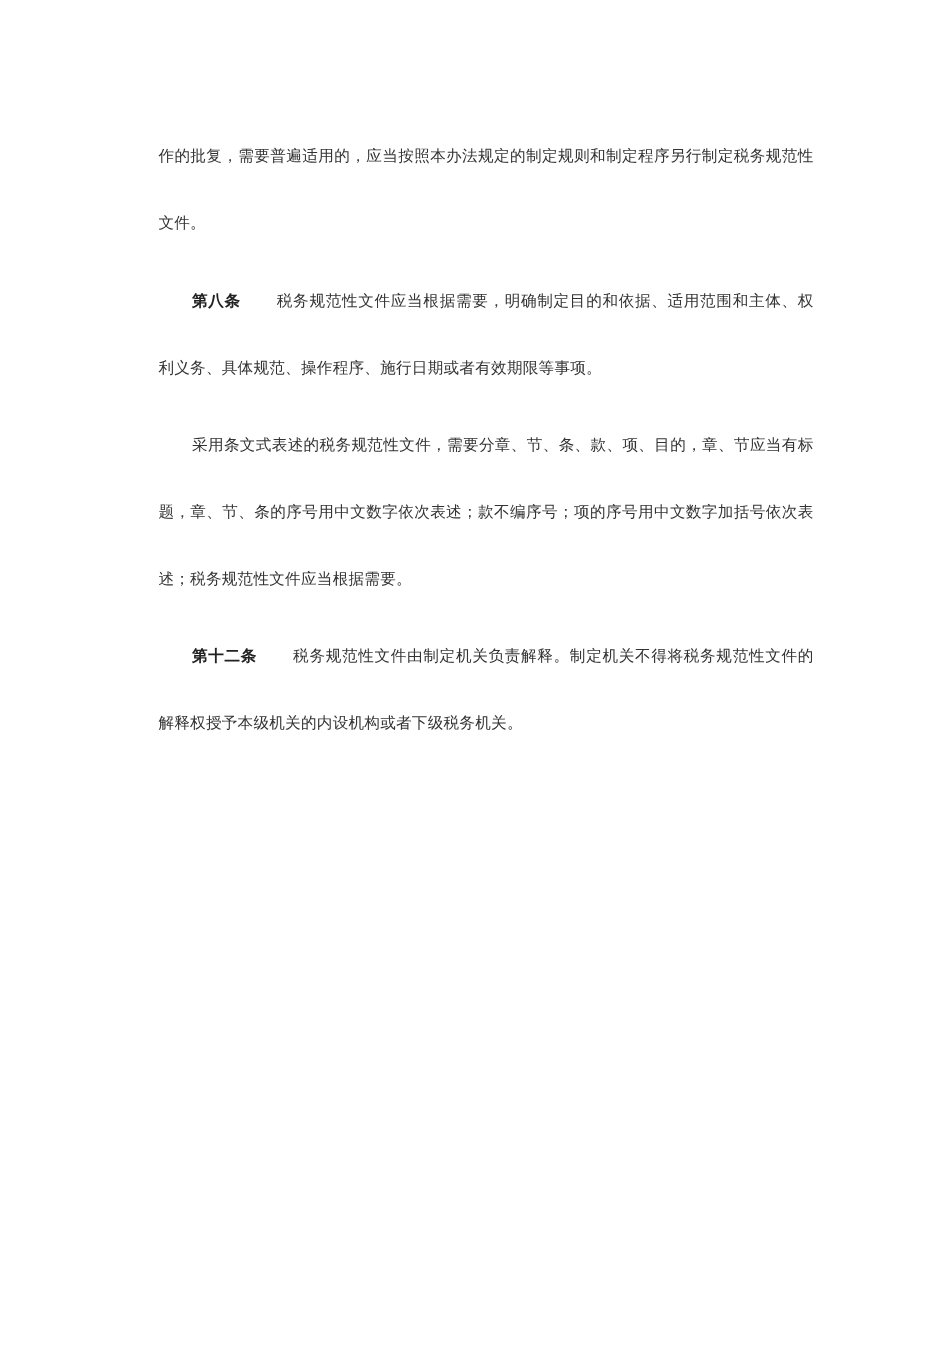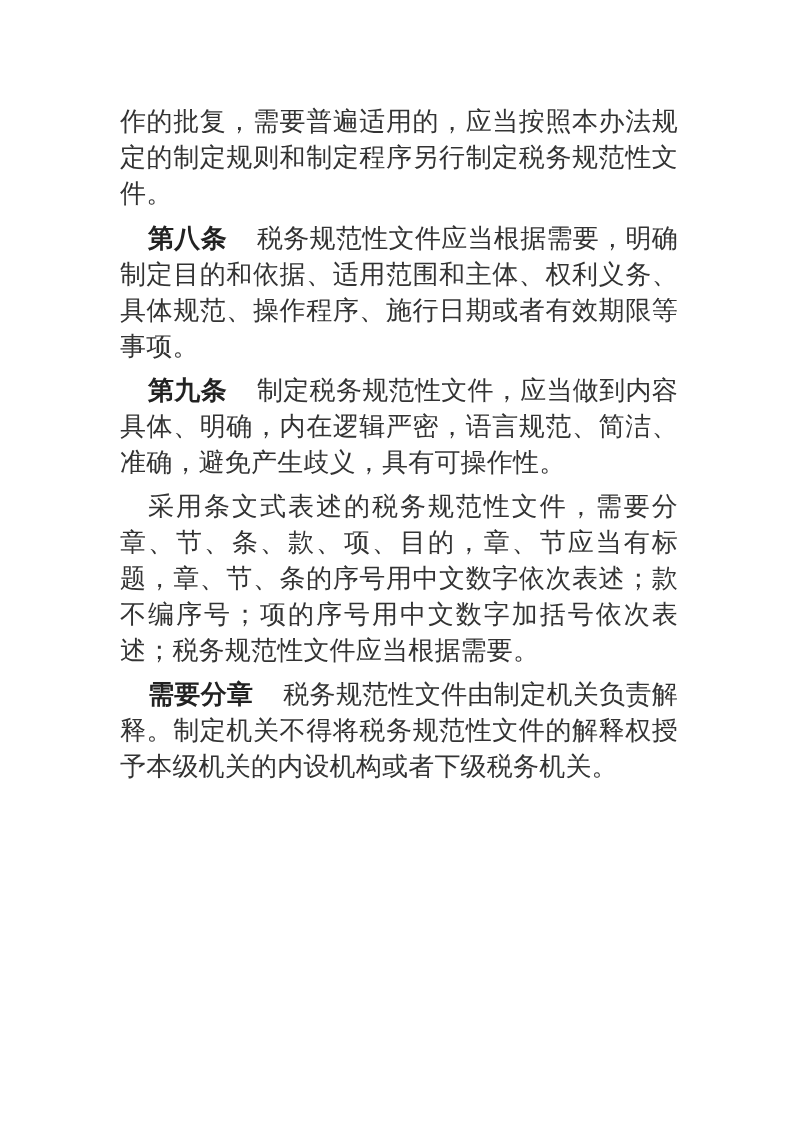--- a/index.html
+++ b/index.html
@@ -15,23 +15,23 @@
       font-family: "DejaVu Sans", "Liberation Sans", sans-serif;
       color: #333333;
     }
     .page {
       position: absolute;
       left: 120px;
       top: 103px;
       width: 558px;
     }
     .para {
-      font-size: 26px;
-      line-height: 36px;
-      margin: 0 0 8px 0;
+      font-size: 13px;
+      line-height: 56px;
+      margin: 0 0 8px 12px;
       text-align: justify;
       letter-spacing: 0.2px;
     }
     .para.indent {
       text-indent: 28px;
     }
     .para.cont {
       margin-bottom: 9px;
     }
     .article-no {
@@ -46,28 +46,25 @@
 <div class="page">
 
   <p class="para cont">
     <span>作的批复，需要普遍适用的，应当按照本办法规定的制定规则和制定程序另行制定税务规范性文件。</span>
   </p>
 
   <p class="para indent">
     <span class="article-no">第八条</span><span>税务规范性文件应当根据需要，明确制定目的和依据、适用范围和主体、权利义务、具体规范、操作程序、施行日期或者有效期限等事项。</span>
   </p>
 
-  <p class="para indent">
-    <span class="article-no">第九条</span><span>制定税务规范性文件，应当做到内容具体、明确，内在逻辑严密，语言规范、简洁、准确，避免产生歧义，具有可操作性。</span>
-  </p>
 
 
   <p class="para indent">
     <span>采用条文式表述的税务规范性文件，需要分章、节、条、款、项、目的，章、节应当有标题，章、节、条的序号用中文数字依次表述；款不编序号；项的序号用中文数字加括号依次表述；税务规范性文件应当根据需要。</span>
   </p>
 
 
 
   <p class="para indent">
-    <span class="article-no">需要分章</span><span>税务规范性文件由制定机关负责解释。制定机关不得将税务规范性文件的解释权授予本级机关的内设机构或者下级税务机关。</span>
+    <span class="article-no">第十二条</span><span>税务规范性文件由制定机关负责解释。制定机关不得将税务规范性文件的解释权授予本级机关的内设机构或者下级税务机关。</span>
   </p>
 
 </div>
 
 </body></html>

